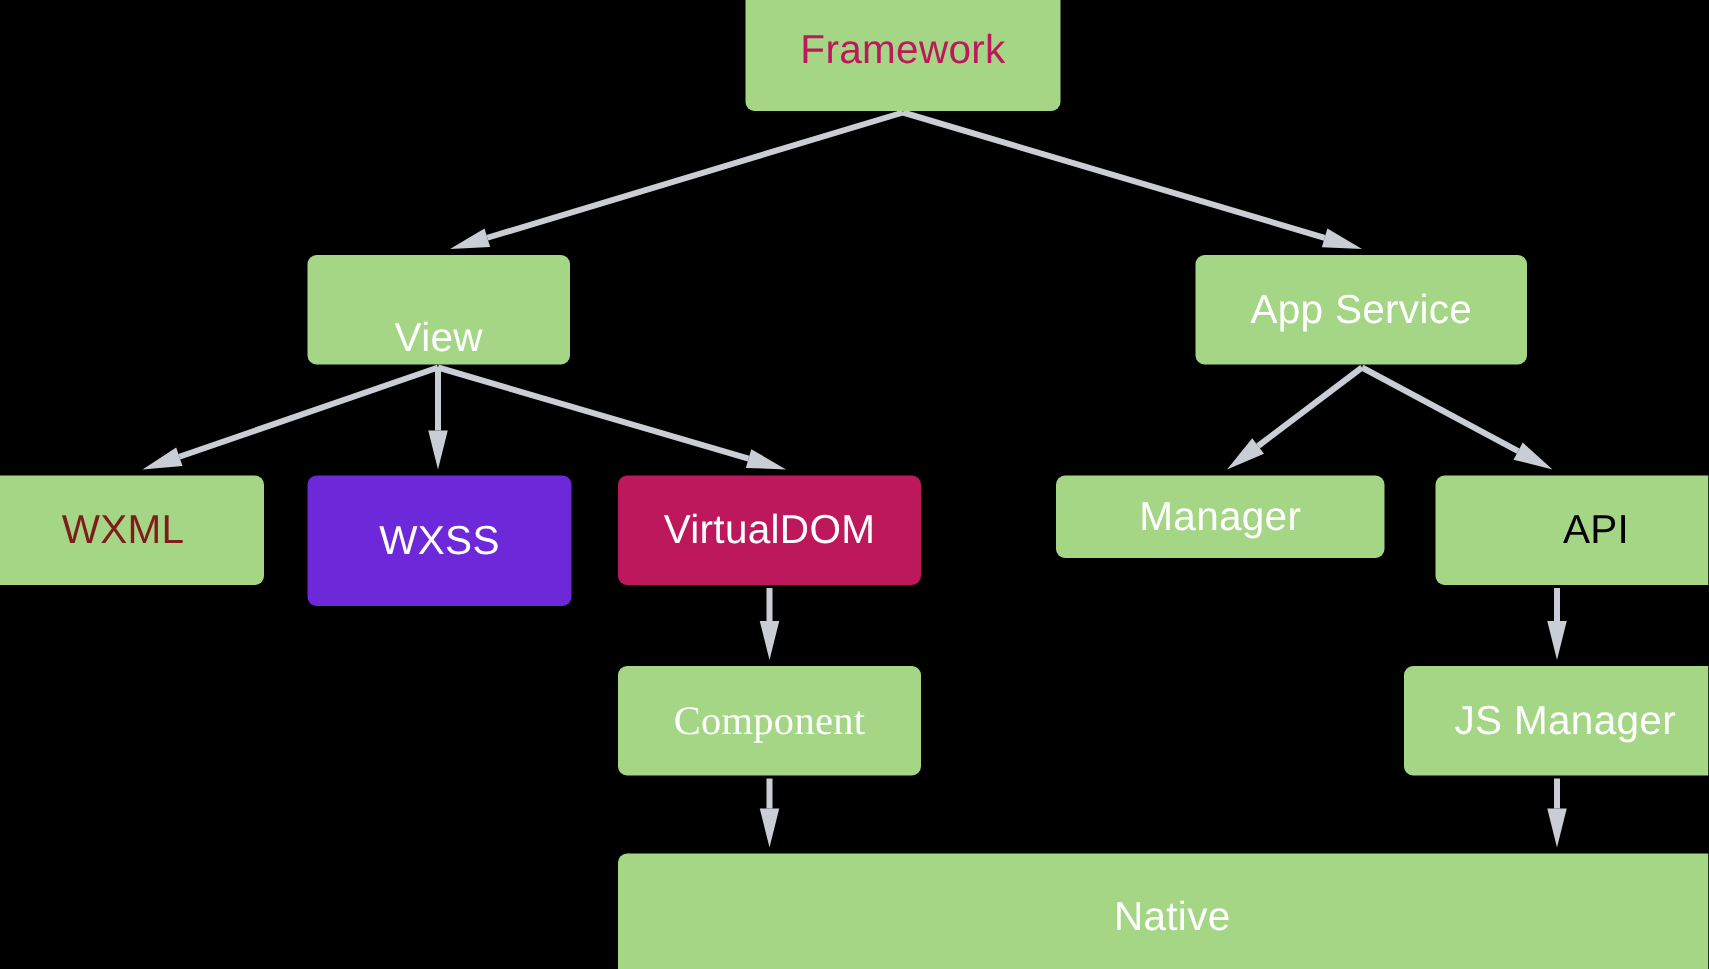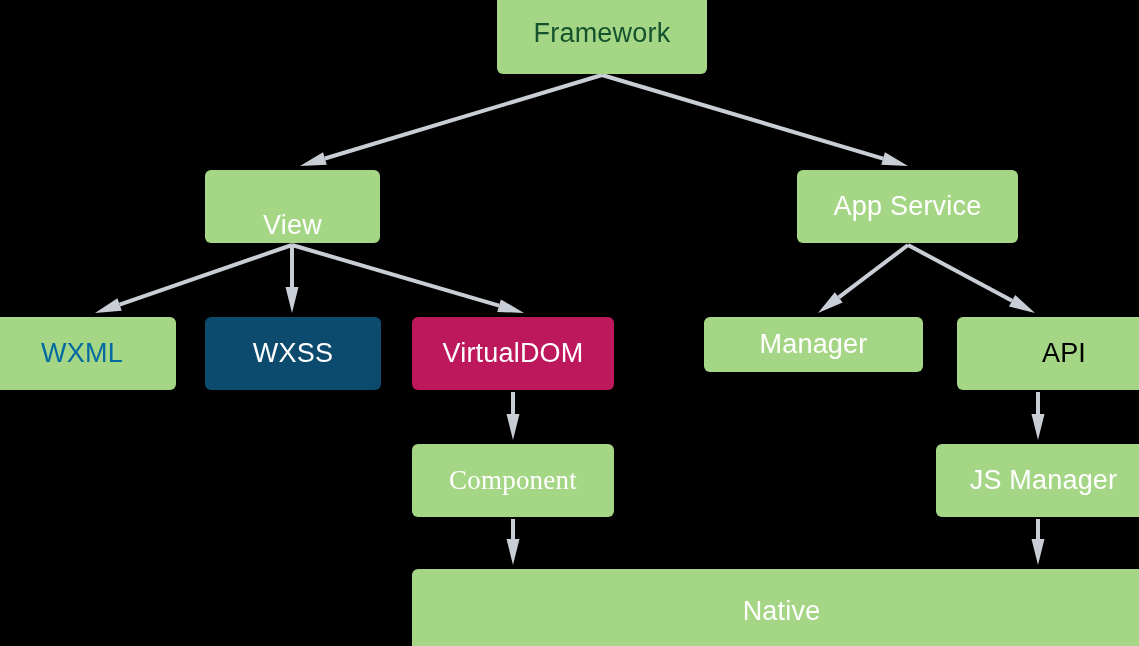--- a/index.html
+++ b/index.html
@@ -95,32 +95,32 @@
         <line x1="513" y1="519" x2="513" y2="539" stroke="#c9ced6" stroke-width="4" stroke-linecap="butt"></line>
         <polygon points="506.50,539.00 519.50,539.00 513,565" fill="#c9ced6"></polygon>
       </g>
       <g>
         <line x1="1038" y1="519" x2="1038" y2="539" stroke="#c9ced6" stroke-width="4" stroke-linecap="butt"></line>
         <polygon points="1031.50,539.00 1044.50,539.00 1038,565" fill="#c9ced6"></polygon>
       </g>
     </svg>
   <div id="node-layer">
       <div class="node clip-top" style="left: 497px; top: -8px; width: 210px; height: 82px; background: rgb(165, 214, 133);">
-        <span class="node-label" style="color: #14532d;">Framework</span>
+        <span class="node-label" style="color: #be185d;">Framework</span>
       </div>
       <div class="node" style="left: 205px; top: 170px; width: 175px; height: 73px; background: rgb(165, 214, 133);">
         <span class="node-label" style="color: rgb(255, 255, 255); margin-top: 38px;">View</span>
       </div>
       <div class="node" style="left: 797px; top: 170px; width: 221px; height: 73px; background: rgb(165, 214, 133);">
         <span class="node-label" style="color: rgb(255, 255, 255);">App Service</span>
       </div>
       <div class="node clip-left" style="left: -12px; top: 317px; width: 188px; height: 73px; background: rgb(165, 214, 133);">
-        <span class="node-label" style="color: #0369a1;">WXML</span>
+        <span class="node-label" style="color: #7f1d1d;">WXML</span>
       </div>
-      <div class="node" style="left: 205px; top: 317px; width: 176px; height: 73px; background: #0c4a6e;">
+      <div class="node" style="left: 205px; top: 317px; width: 176px; height: 87px; background: #6d28d9;">
         <span class="node-label" style="color: rgb(255, 255, 255);">WXSS</span>
       </div>
       <div class="node" style="left: 412px; top: 317px; width: 202px; height: 73px; background: #be185d;">
         <span class="node-label" style="color: rgb(255, 255, 255);">VirtualDOM</span>
       </div>
       <div class="node" style="left: 704px; top: 317px; width: 219px; height: 55px; background: rgb(165, 214, 133);">
         <span class="node-label" style="color: rgb(255, 255, 255);">Manager</span>
       </div>
       <div class="node clip-right" style="left: 957px; top: 317px; width: 194px; height: 73px; background: rgb(165, 214, 133);">
         <span class="node-label" style="color: #000000; margin-left: 20px;">API</span>

